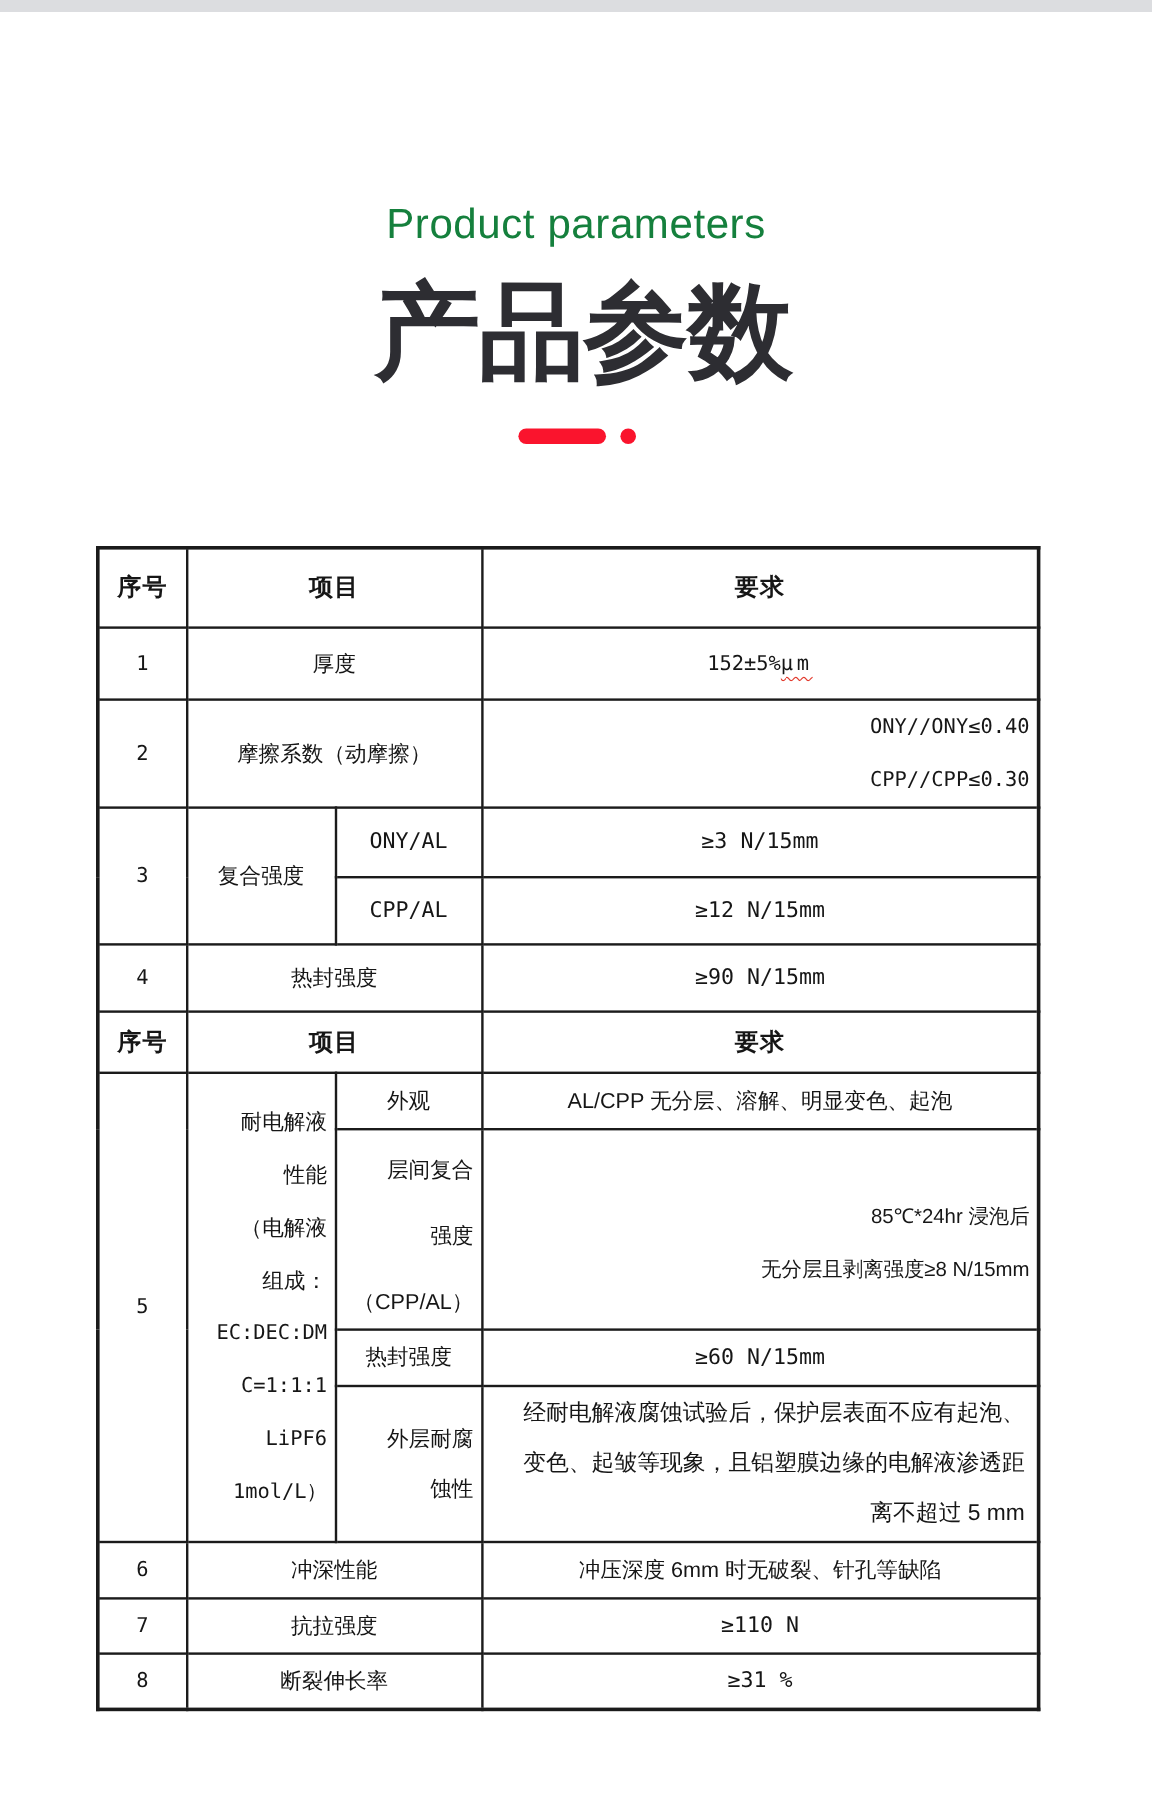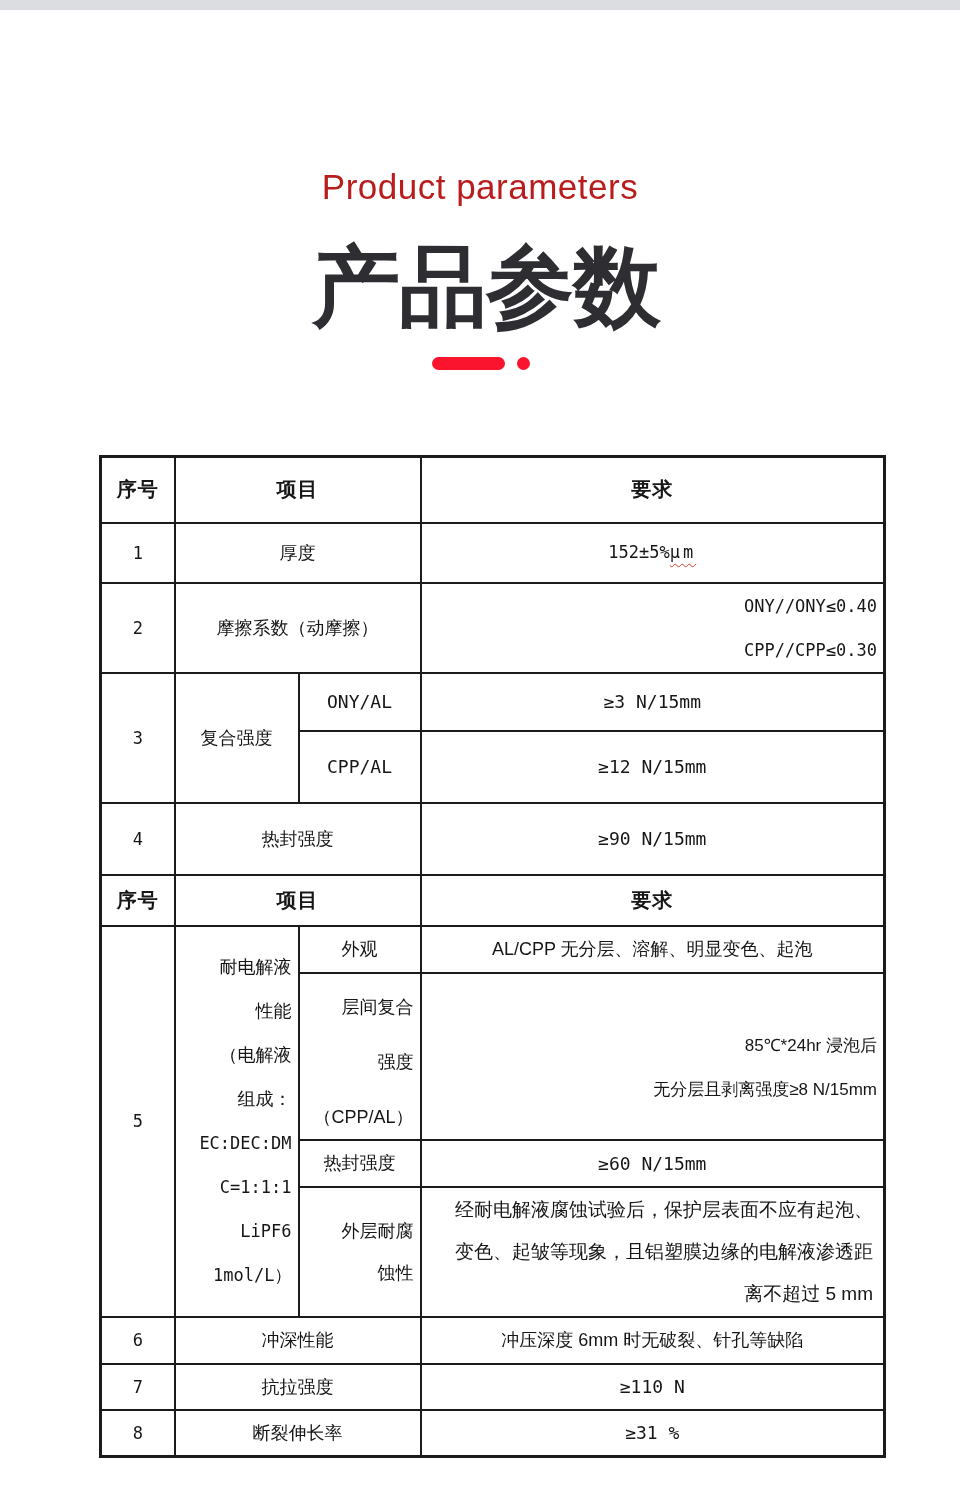--- a/index.html
+++ b/index.html
@@ -9,37 +9,37 @@
     font-family:"Liberation Sans", sans-serif;
     overflow:hidden;
   }
   .topbar {
     position:absolute; left:0; top:0; width:960px; height:10px;
     background:#dcdde0;
   }
   .subtitle-en {
     position:absolute; left:0; top:167px; width:960px;
     text-align:center; font-size:35px; font-weight:400;
-    color:#b91c1c; letter-spacing:0.5px;
+    color:#15803d; letter-spacing:0.5px;
   }
   .title-zh {
-    position:absolute; left:0; top:228px; width:960px;
+    position:absolute; left:0; top:218px; width:960px;
     text-align:center; font-size:88px; font-weight:900;
     color:#2d2d32; letter-spacing:-1px;padding-left:12px;
   }
   .accent-bar {
     position:absolute; left:432px; top:357px; width:73px; height:13px;
     border-radius:7px; background:#fa142d;
   }
   .accent-dot {
     position:absolute; left:517px; top:357px; width:13px; height:13px;
     border-radius:50%; background:#fa142d;
   }
   table.spec {
-    position:absolute; left:99px; top:455px; width:784px;
+    position:absolute; left:80px; top:455px; width:784px;
     border-collapse:collapse; table-layout:fixed;
     color:#161616; border:3px solid #1b1b1b;
   }
   .spec td {
     border:2px solid #1b1b1b; text-align:center; vertical-align:middle;
     padding:0 6px; font-size:18px; overflow:hidden;
   }
   .spec td.head { font-weight:bold; font-size:20px; letter-spacing:1px; }
   .spec .num { font-size:17px; font-family:"DejaVu Sans Mono", monospace; }
   .mono { font-family:"DejaVu Sans Mono", monospace; font-size:17px; }
@@ -49,21 +49,21 @@
   .lh44 div { line-height:44px; }
   .lh42 div { line-height:42px; }
   .para { font-size:19px; line-height:42px; padding:0 4px; }
   .squig {
     text-decoration:underline; text-decoration-style:wavy;
     text-decoration-color:#e23b2e; text-decoration-thickness:1px;
     text-underline-offset:5px; letter-spacing:3px;
   }
   
   .rh66{height:66px}.rh60{height:60px}.rh86{height:86px}.rh58{height:58px}
-  .rh56{height:72px}.rh51{height:51px}.rh47{height:47px}.rh128{height:128px}
+  .rh56{height:56px}.rh51{height:51px}.rh47{height:47px}.rh128{height:128px}
   .rh130{height:130px}.rh46{height:46px}
 </style>
 </head>
 <body>
 
 <div class="topbar"></div>
 
 <div class="subtitle-en">Product parameters</div>
 <div class="title-zh">产品参数</div>
 <div class="accent-bar"></div>

